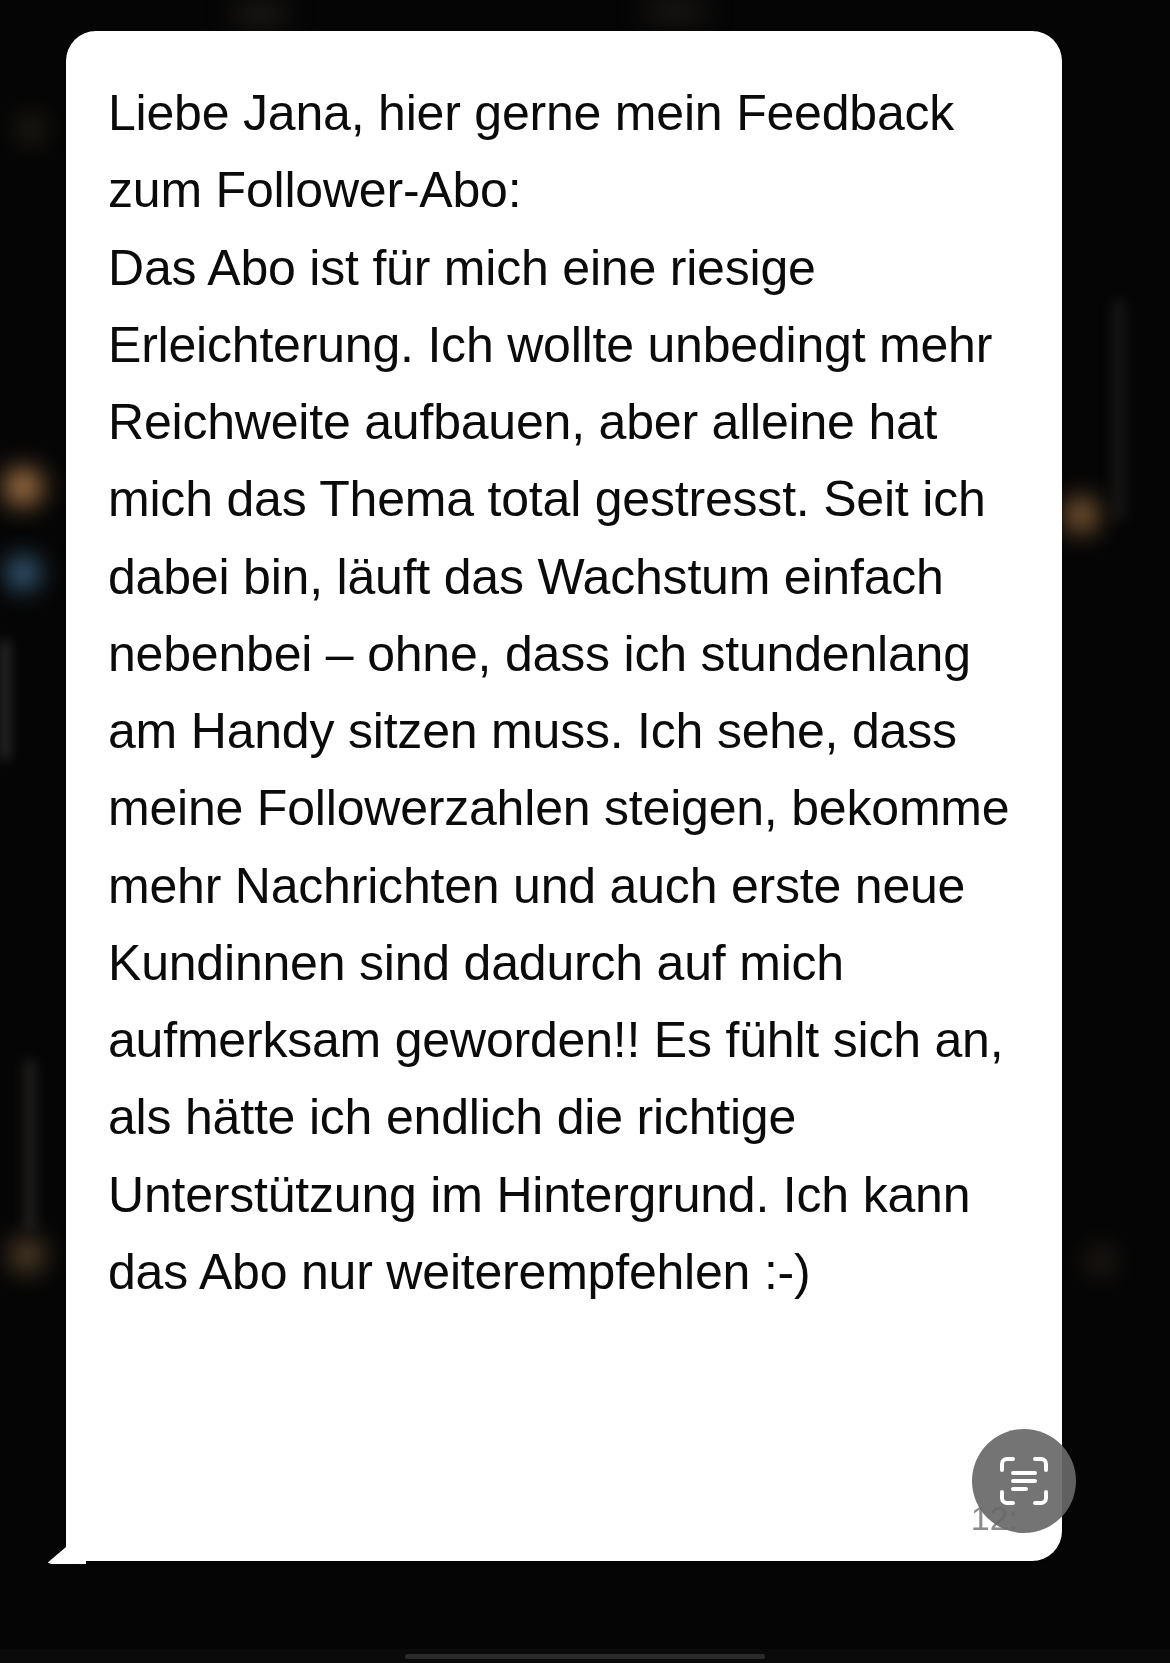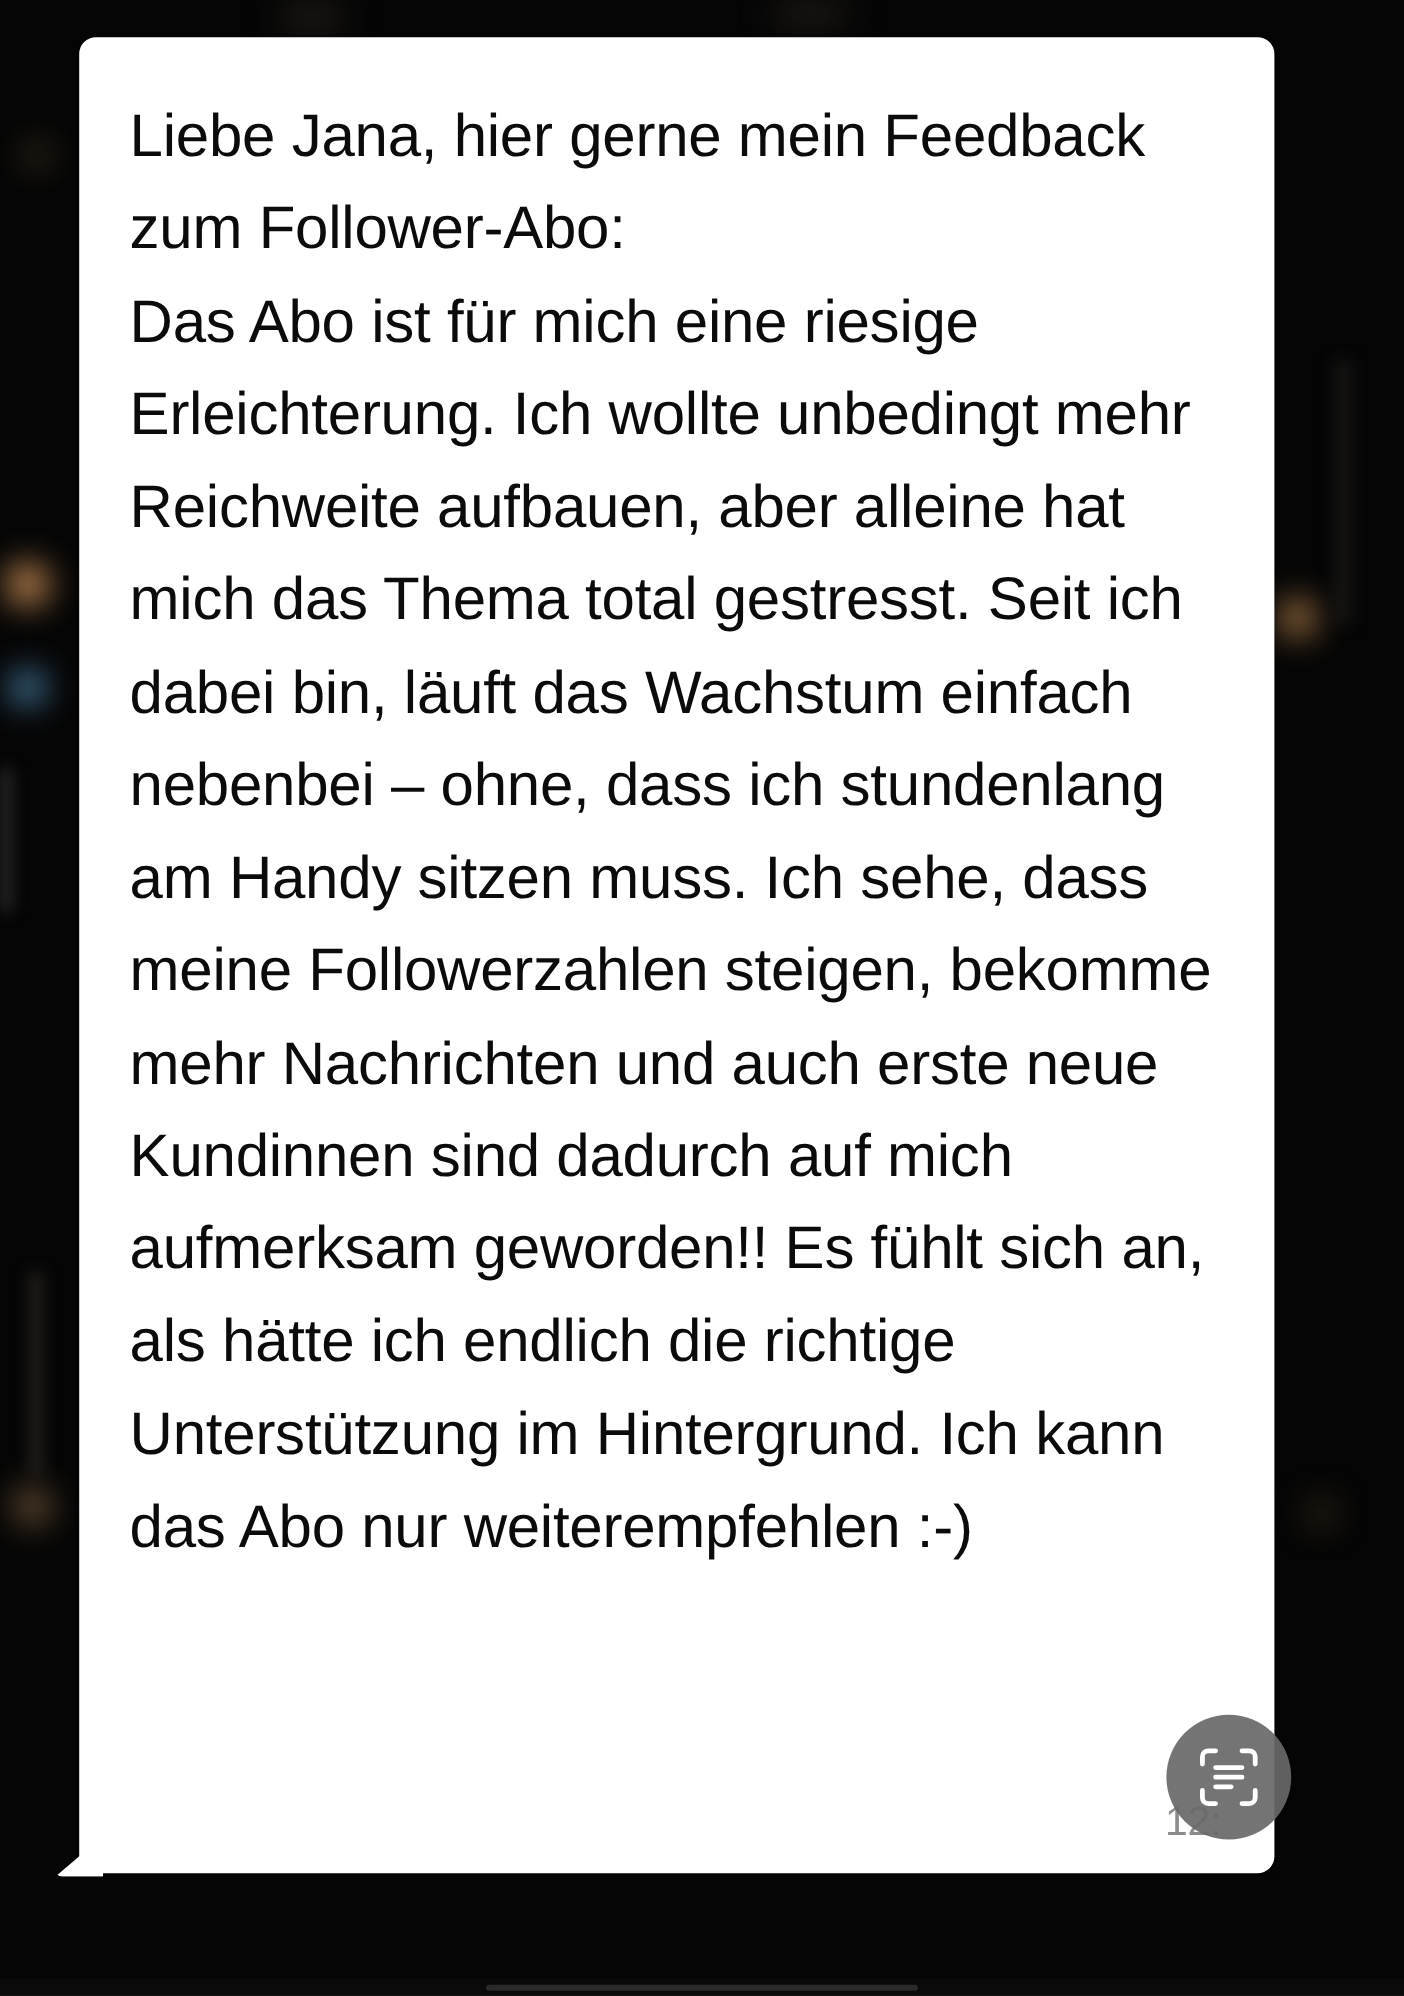--- a/index.html
+++ b/index.html
@@ -35,21 +35,21 @@
   }
 
   
   #message-bubble {
     position: absolute;
     left: 66px;
     top: 31px;
     width: 996px;
     min-height: 1530px;
     background: #ffffff;
-    border-radius: 14px;
+    border-radius: 30px;
     border-bottom-left-radius: 4px;
     box-shadow: 0 1px 3px rgba(0,0,0,0.45);
     box-sizing: border-box;
     padding: 44px 40px 30px 42px;
   }
   
   #bubble-tail {
     position: absolute;
     left: 46px;
     bottom: 99px;

